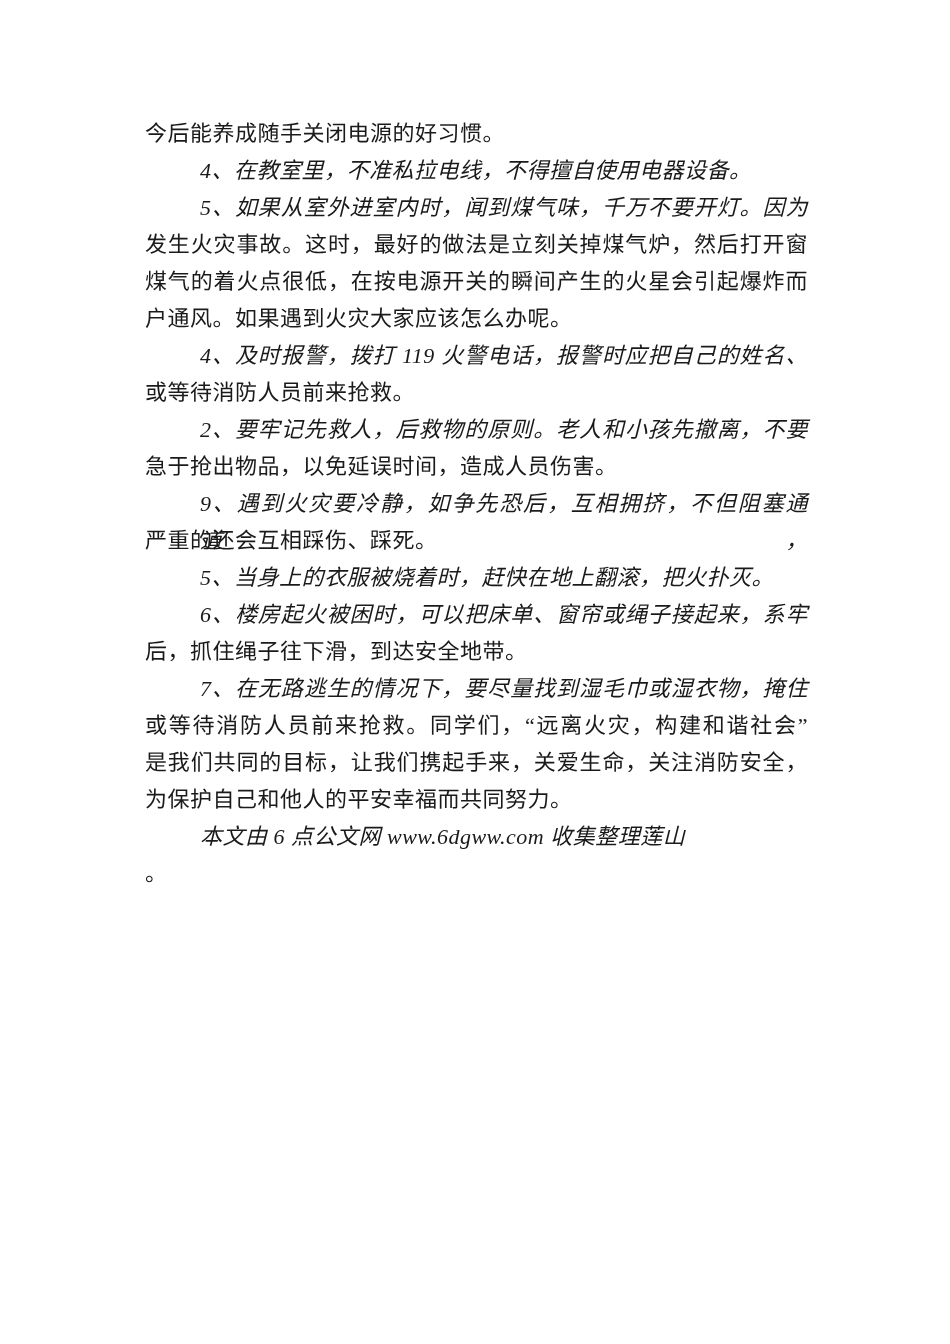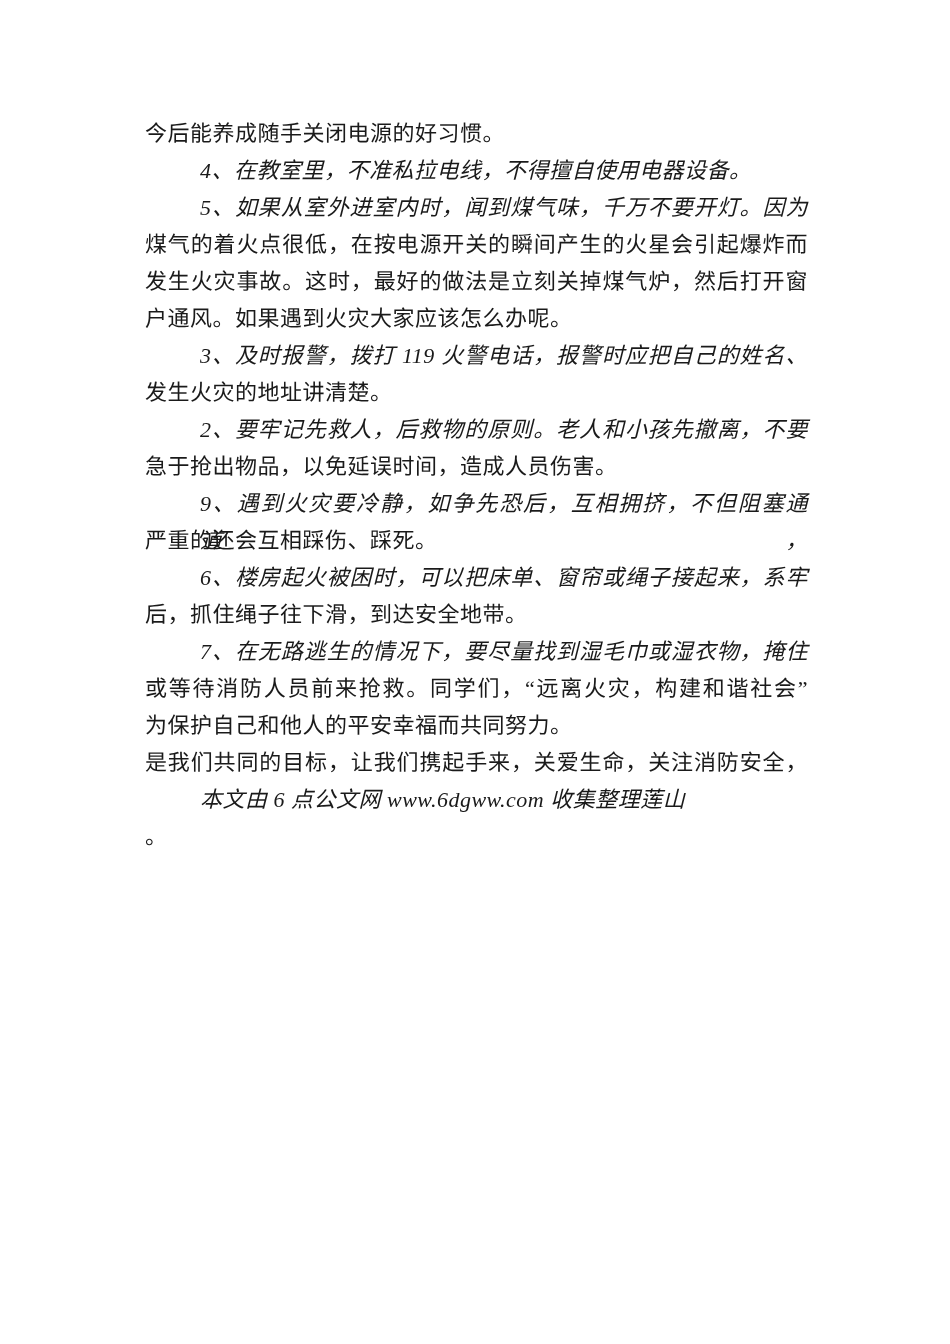--- a/index.html
+++ b/index.html
@@ -50,32 +50,33 @@
   }
 </style>
 </head>
 <body>
 
 <div class="page">
   <div class="doc-body">
       <div class="text-line">今后能养成随手关闭电源的好习惯。</div>
       <div class="text-line indent">4、在教室里，不准私拉电线，不得擅自使用电器设备。</div>
       <div class="text-line indent justify">5、如果从室外进室内时，闻到煤气味，千万不要开灯。因为</div>
+      <div class="text-line justify">发生火灾事故。这时，最好的做法是立刻关掉煤气炉，然后打开窗</div>
       <div class="text-line justify">煤气的着火点很低，在按电源开关的瞬间产生的火星会引起爆炸而</div>
-      <div class="text-line justify">发生火灾事故。这时，最好的做法是立刻关掉煤气炉，然后打开窗</div>
       <div class="text-line">户通风。如果遇到火灾大家应该怎么办呢。</div>
-      <div class="text-line indent justify">3、及时报警，拨打 119 火警电话，报警时应把自己的姓名、</div>
-      <div class="text-line">发生火灾的地址讲清楚。</div>
+      <div class="text-line indent justify">4、及时报警，拨打 119 火警电话，报警时应把自己的姓名、</div>
+      <div class="text-line">或等待消防人员前来抢救。</div>
       <div class="text-line indent justify">2、要牢记先救人，后救物的原则。老人和小孩先撤离，不要</div>
       <div class="text-line">急于抢出物品，以免延误时间，造成人员伤害。</div>
       <div class="text-line indent justify">9、遇到火灾要冷静，如争先恐后，互相拥挤，不但阻塞通道，</div>
       <div class="text-line">严重的还会互相踩伤、踩死。</div>
+      <div class="text-line indent">5、当身上的衣服被烧着时，赶快在地上翻滚，把火扑灭。</div>
       <div class="text-line indent justify">6、楼房起火被困时，可以把床单、窗帘或绳子接起来，系牢</div>
       <div class="text-line">后，抓住绳子往下滑，到达安全地带。</div>
       <div class="text-line indent justify">7、在无路逃生的情况下，要尽量找到湿毛巾或湿衣物，掩住</div>
       <div class="text-line justify">或等待消防人员前来抢救。同学们，“远离火灾，构建和谐社会”</div>
+      <div class="text-line justify">是我们共同的目标，让我们携起手来，关爱生命，关注消防安全，</div>
       <div class="text-line">为保护自己和他人的平安幸福而共同努力。</div>
-      <div class="text-line justify">是我们共同的目标，让我们携起手来，关爱生命，关注消防安全，</div>
       <div class="text-line indent">本文由 6 点公文网 www.6dgww.com 收集整理莲山</div>
       <div class="text-line">。</div>
     </div>
   <div class="page-footer">第 2 页 共 2 页</div>
 </div>
 
 </body></html>

